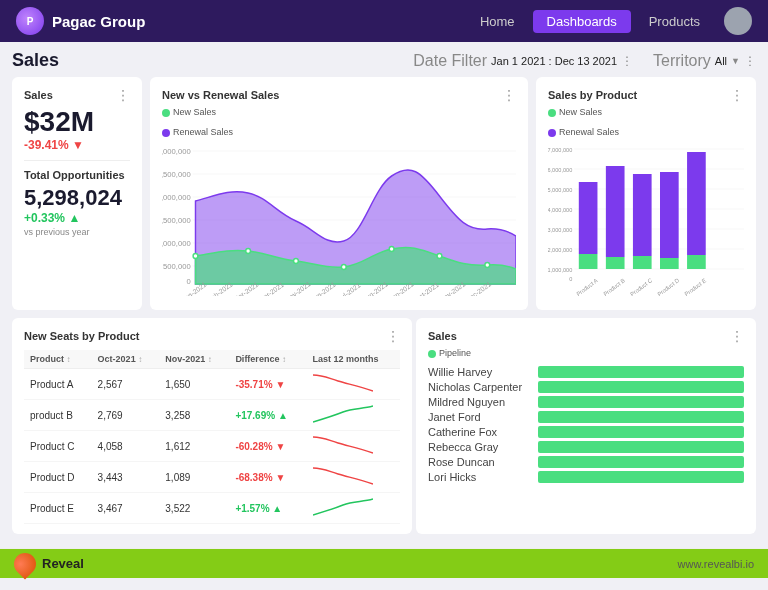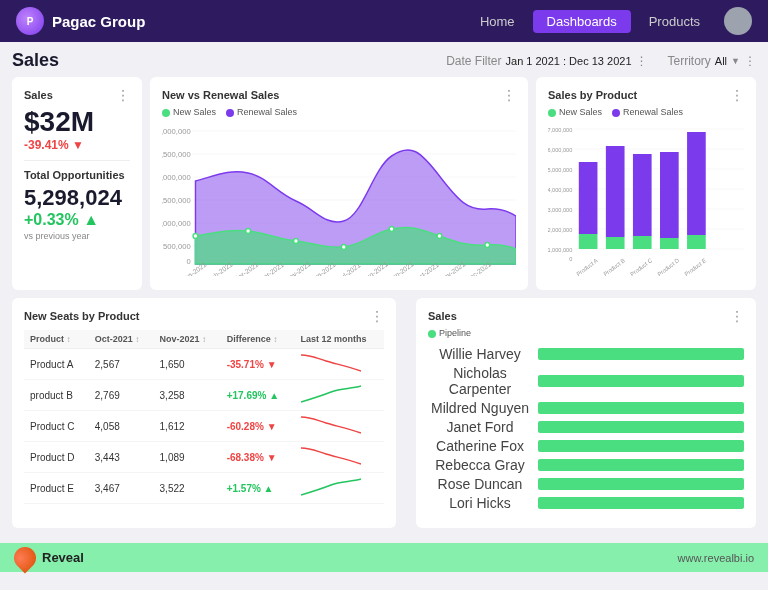--- a/index.html
+++ b/index.html
@@ -55,21 +55,21 @@
     
     .filter-bar {
       display: flex;
       justify-content: flex-end;
       gap: 20px;
       margin-bottom: 6px;
       font-size: 11px;
       color: #555;
     }
     .filter-item { display: flex; align-items: center; gap: 4px; }
-    .filter-label { color: #888; font-size: 12px; }
+    .filter-label { color: #888; font-size: 16px; }
     .filter-value { font-size: 11px; color: #222; }
     .filter-more { color: #888; cursor: pointer; font-size: 12px; }
 
     
     .cards-row {
       display: flex;
       gap: 8px;
       margin-bottom: 8px;
     }
 
@@ -85,55 +85,55 @@
       align-items: center;
       margin-bottom: 4px;
     }
     .card-title { font-size: 11px; font-weight: 600; color: #333; }
     .card-more { color: #999; cursor: pointer; font-size: 14px; }
 
     
     .kpi-card { width: 130px; flex-shrink: 0; }
     .kpi-value { font-size: 28px; font-weight: 700; color: #1a1a2e; line-height: 1.1; }
     .kpi-change-neg { color: #ef4444; font-size: 12px; font-weight: 600; }
-    .kpi-change-pos { color: #22c55e; font-size: 16px; font-weight: 600; }
+    .kpi-change-pos { color: #22c55e; font-size: 12px; font-weight: 600; }
     .kpi-sub { color: #888; font-size: 9px; margin-top: 2px; }
     .kpi-divider { border: none; border-top: 1px solid #eee; margin: 8px 0; }
     .kpi-label { font-size: 11px; font-weight: 600; color: #333; margin-bottom: 4px; }
     .kpi-value2 { font-size: 22px; font-weight: 700; color: #1a1a2e; }
 
     
     .chart-card-mid { flex: 1; }
     .chart-card-right { width: 220px; flex-shrink: 0; }
 
-    .legend { display: flex; gap: 10px; font-size: 9px; color: #555; margin-bottom: 4px; }
+    .legend { display: flex; gap: 10px; font-size: 9px; color: #555; margin-bottom: 4px; flex-direction: column; }
     .legend-dot { width: 8px; height: 8px; border-radius: 50%; display: inline-block; margin-right: 3px; vertical-align: middle; }
 
     
-    .bottom-row { display: flex; gap: 20px; }
+    .bottom-row { display: flex; gap: 4px; }
     .table-card { flex: 1; }
     .sales-card { width: 340px; flex-shrink: 0; }
 
     
     table { width: 100%; border-collapse: collapse; font-size: 10px; }
     th { background: #f8f8f8; padding: 4px 6px; text-align: left; color: #555; font-weight: 600; font-size: 9px; border-bottom: 1px solid #eee; }
     td { padding: 4px 6px; color: #333; border-bottom: 1px solid #f5f5f5; }
     .sort-icon { color: #aaa; font-size: 8px; }
     .diff-neg { color: #ef4444; font-weight: 600; }
     .diff-pos { color: #22c55e; font-weight: 600; }
 
     
     .hbar-wrap { padding: 4px 0; }
     .hbar-row { display: flex; align-items: center; margin-bottom: 3px; }
-    .hbar-label { font-size: 14px; color: #444; width: 110px; text-align: center; padding-right: 6px; flex-shrink: 0; }
+    .hbar-label { font-size: 11px; color: #444; width: 110px; text-align: left; padding-right: 6px; flex-shrink: 0; }
     .hbar-bg { flex: 1; height: 12px; background: #4ade80; border-radius: 2px; }
 
     
     .footer-bar {
-      background: #86efac;
+      background: #84cc16;
       height: 30px;
       display: flex;
       align-items: center;
       justify-content: space-between;
       padding: 0 14px;
       font-size: 11px;
       color: #555;
       border-top: 1px solid #eee;
       margin-top: 6px;
     }

